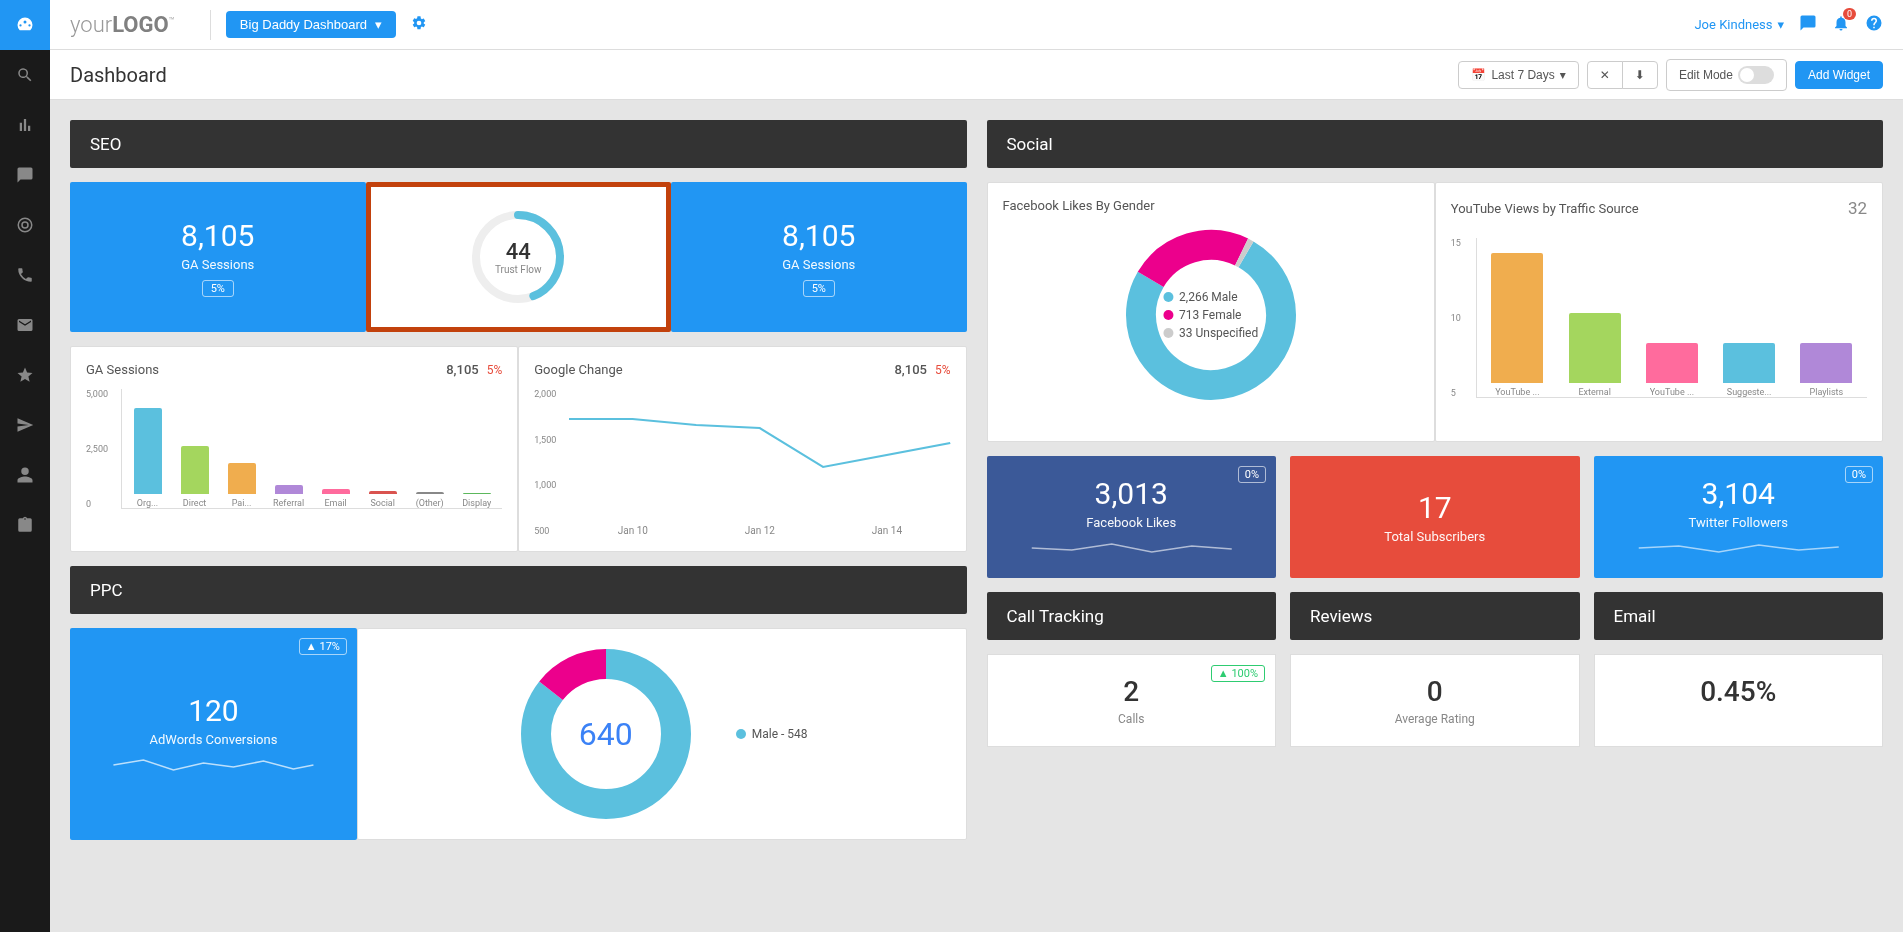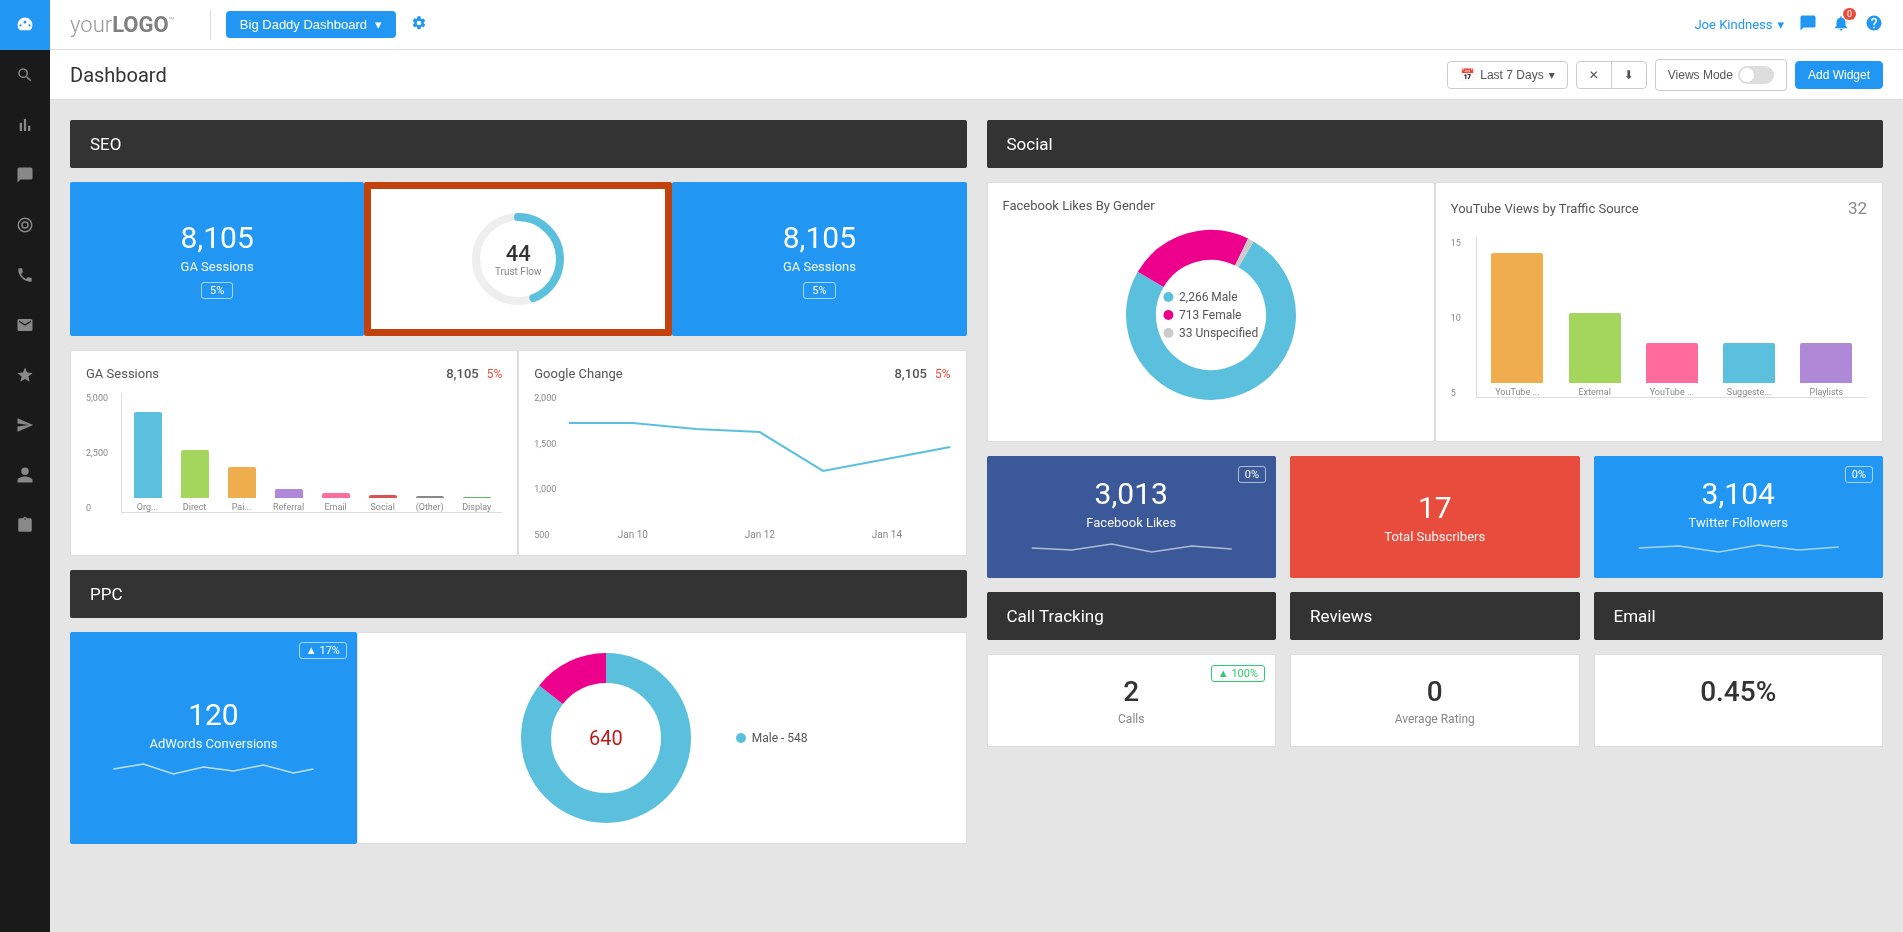--- a/index.html
+++ b/index.html
@@ -44,21 +44,21 @@
 .section-header { background: #333; color: #fff; padding: 14px 20px; font-size: 17px; font-weight: 400; border-radius: 2px; }
 
 .row { display: flex; }
 .row > * { flex: 1; }
 
 .card { background: #fff; border: 1px solid #ddd; border-radius: 2px; padding: 15px; position: relative; }
 
 
 .tile { border-radius: 2px; padding: 20px; text-align: center; color: #fff; position: relative; min-height: 120px; display: flex; flex-direction: column; justify-content: center; }
 .tile.blue { background: #2196f3; }
-.tile.white { background: #fff; border: 7px solid #c2410c; color: #555; }
+.tile.white { background: #fff; border: 5px solid #c2410c; color: #555; }
 .tile.fb { background: #3b5998; }
 .tile.red { background: #e74c3c; }
 .tile-value { font-size: 30px; font-weight: 400; }
 .tile-label { font-size: 13px; margin-top: 4px; opacity: 0.95; }
 .tile-badge { display: inline-block; border: 1px solid rgba(255,255,255,0.6); padding: 1px 8px; border-radius: 3px; font-size: 11px; margin-top: 8px; }
 .tile-corner { position: absolute; top: 10px; right: 10px; border: 1px solid rgba(255,255,255,0.6); padding: 1px 6px; border-radius: 3px; font-size: 11px; }
 
 .card-header { display: flex; align-items: center; font-size: 13px; color: #555; margin-bottom: 12px; }
 .card-title { flex: 1; }
 .card-value { font-weight: 500; margin-right: 8px; }
@@ -68,21 +68,21 @@
 
 .gauge { width: 100px; height: 100px; margin: 0 auto; position: relative; }
 .gauge svg { transform: rotate(-90deg); }
 .gauge-text { position: absolute; top: 50%; left: 50%; transform: translate(-50%,-50%); text-align: center; }
 .gauge-val { font-size: 22px; font-weight: 500; color: #333; }
 .gauge-lbl { font-size: 10px; color: #888; }
 
 
 .donut-wrap { display: flex; align-items: center; justify-content: center; }
 .donut { width: 180px; height: 180px; position: relative; }
-.donut-center { position: absolute; top: 50%; left: 50%; transform: translate(-50%,-50%); font-size: 20px; color: #b91c1c; }
+.donut-center { position: absolute; top: 50%; left: 50%; transform: translate(-50%,-50%); font-size: 32px; color: #3b82f6; }
 .legend { font-size: 12px; color: #555; }
 .legend-item { display: flex; align-items: center; gap: 6px; margin: 4px 0; }
 .legend-dot { width: 10px; height: 10px; border-radius: 50%; }
 
 
 .barchart { display: flex; align-items: flex-end; height: 120px; gap: 12px; padding: 0 8px; border-left: 1px solid #ddd; border-bottom: 1px solid #ddd; position: relative; }
 .bar-item { flex: 1; display: flex; flex-direction: column; align-items: center; }
 .bar { width: 80%; border-radius: 2px 2px 0 0; }
 .bar-lbl { font-size: 9px; color: #888; margin-top: 4px; white-space: nowrap; overflow: hidden; text-overflow: ellipsis; max-width: 100%; }
 .y-axis { position: absolute; left: -35px; top: 0; bottom: 0; display: flex; flex-direction: column; justify-content: space-between; font-size: 9px; color: #888; }
@@ -201,21 +201,21 @@
       </button>
     <div class="btn-group">
       <button class="btn">
           <span>✕</span>
         </button>
       <button class="btn">
           <span>⬇</span>
         </button>
     </div>
     <button class="btn">
-        <span>Views Mode</span>
+        <span>Edit Mode</span>
         <span class="toggle"></span>
       </button>
     <button class="btn primary">Add Widget</button>
   </div>
 </div>
 
 <div class="content">
 
   <div class="col">
     <div class="section-header">SEO</div>

